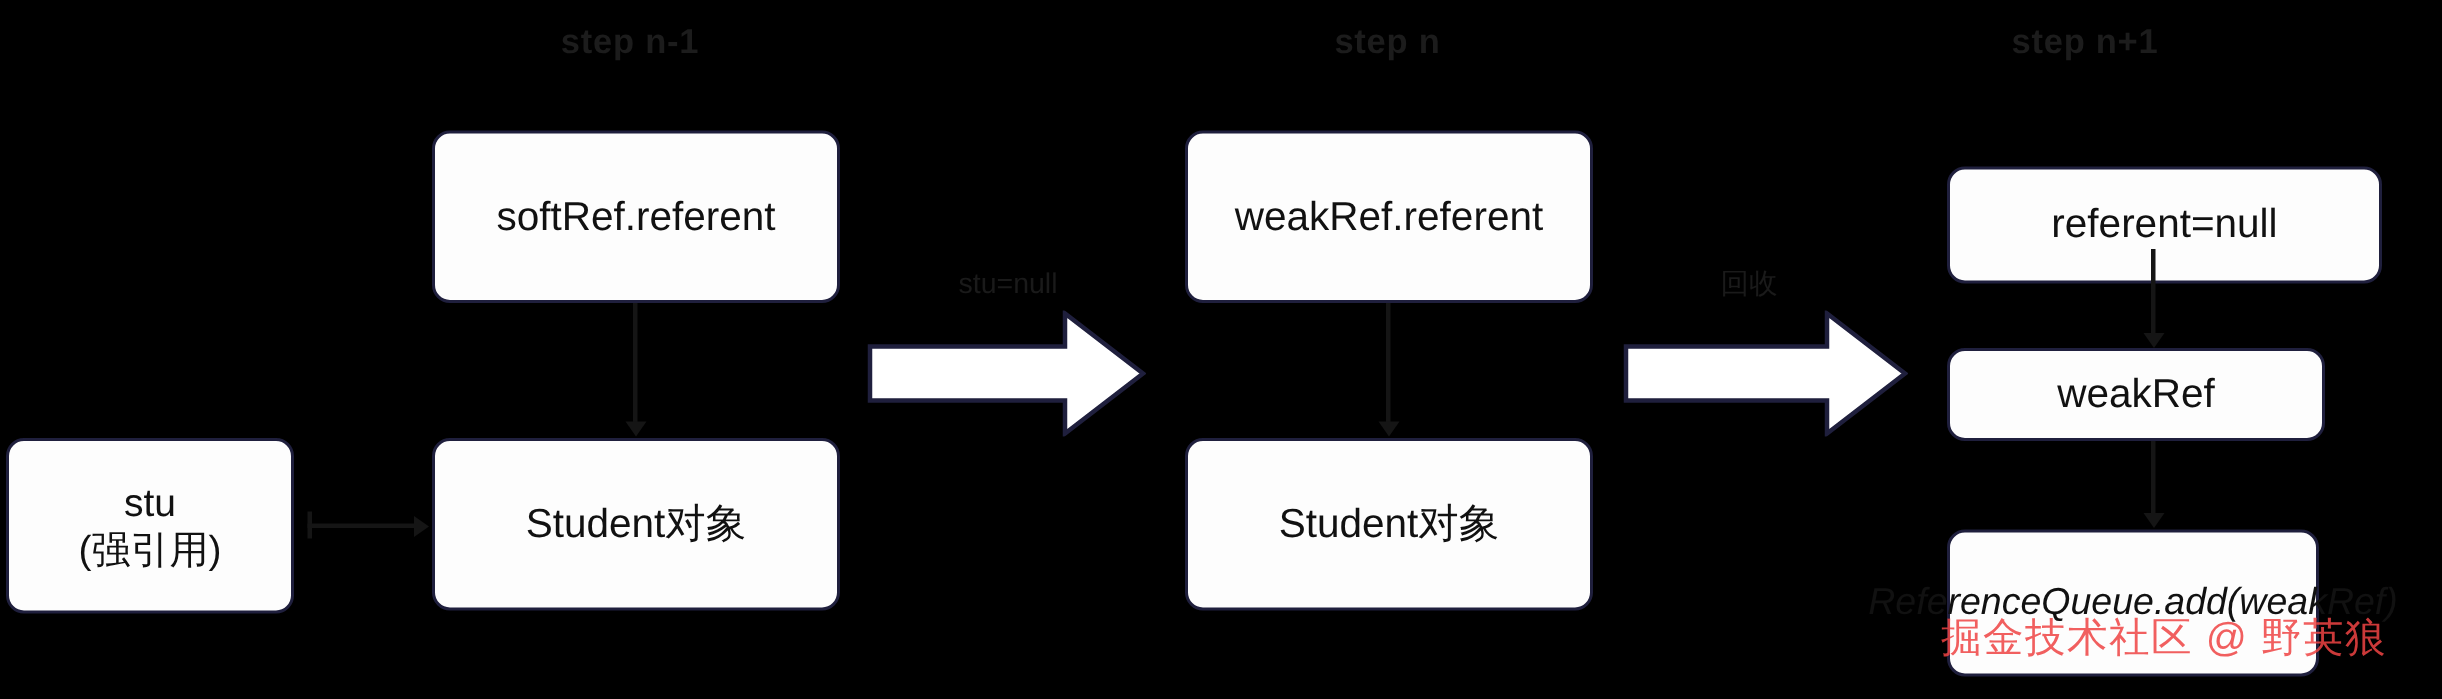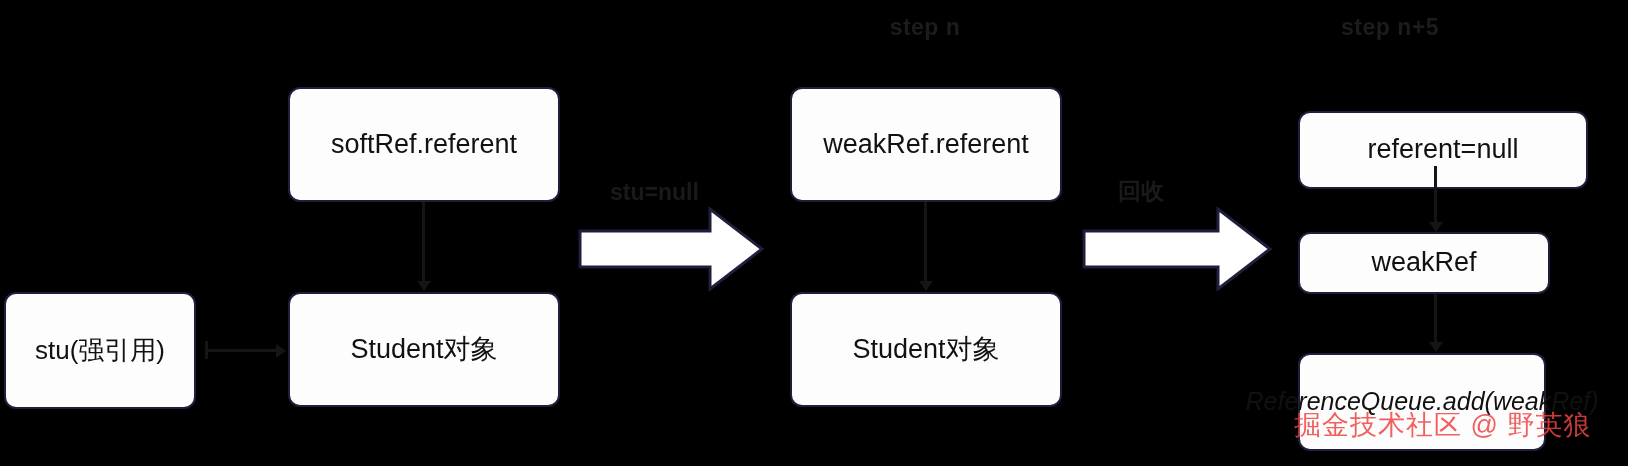--- a/index.html
+++ b/index.html
@@ -44,21 +44,21 @@
     display: flex;
     align-items: center;
     justify-content: center;
     color: #111111;
     font-size: 27px;
     line-height: 1.18;
     text-align: center;
     padding: 2px 6px;
   }
   .node.two-line {
-    flex-direction: row;
+    flex-direction: column;
     font-size: 26px;
   }
   .node.small-text { font-size: 25px; }
 
   
   .conn-v {
     position: absolute;
     width: 3px;
     background: #151515;
   }
@@ -97,44 +97,46 @@
   
   .block-arrow {
     position: absolute;
   }
   .block-arrow svg { display: block; }
 
   
   .arrow-caption {
     position: absolute;
     color: #1a1a1a;
-    font-size: 23px;
-    font-weight: 700;
+    font-size: 19px;
+    font-weight: 400;
     white-space: nowrap;
+    margin-left: 29px;
   }
 
   
   .watermark {
     position: absolute;
     color: #ef4444;
     font-size: 27px;
     white-space: nowrap;
     opacity: 0.85;
     letter-spacing: 1px;
   }
 </style>
 </head>
 <body>
 
 <div class="stage">
 
+  <div class="step-label" style="left:310px; top:14px; width:220px;">step n-1</div>
 
   <div class="step-label" style="left:815px; top:14px; width:220px;">step n</div>
 
-  <div class="step-label" style="left:1280px; top:14px; width:220px;">step n+5</div>
+  <div class="step-label" style="left:1280px; top:14px; width:220px;">step n+1</div>
 
   <div class="node two-line" style="left:4px; top:292px; width:192px; height:117px;">
     <div>stu</div>
     <div>(强引用)</div>
   </div>
 
   <div class="node" style="left:288px; top:87px; width:272px; height:115px;">softRef.referent</div>
 
   <div class="node" style="left:288px; top:292px; width:272px; height:115px;">Student对象</div>
 

